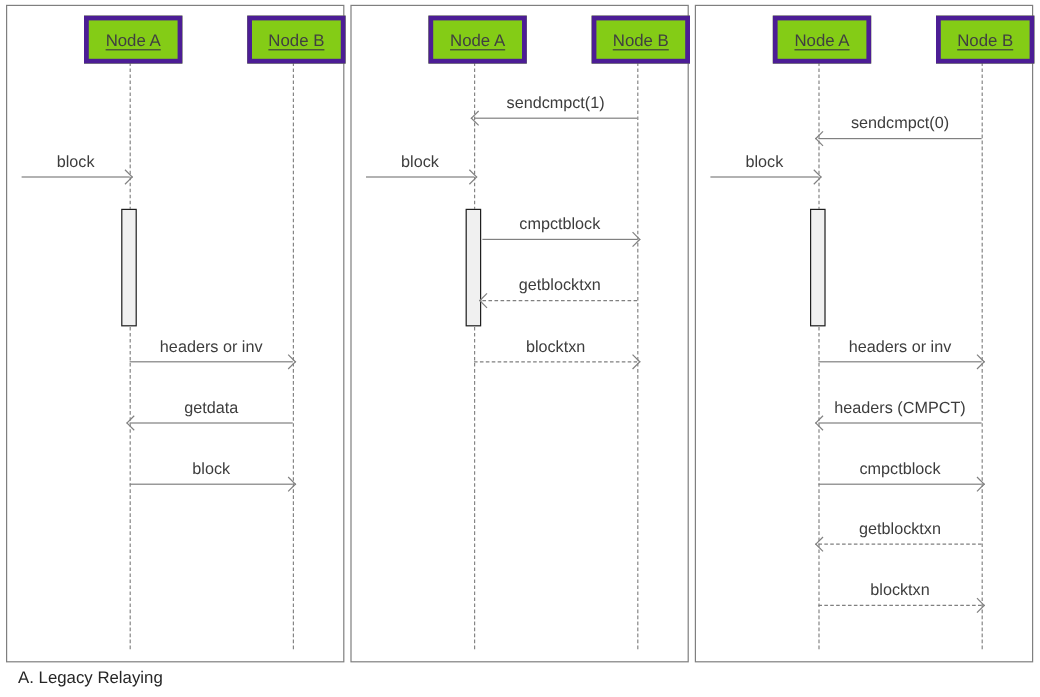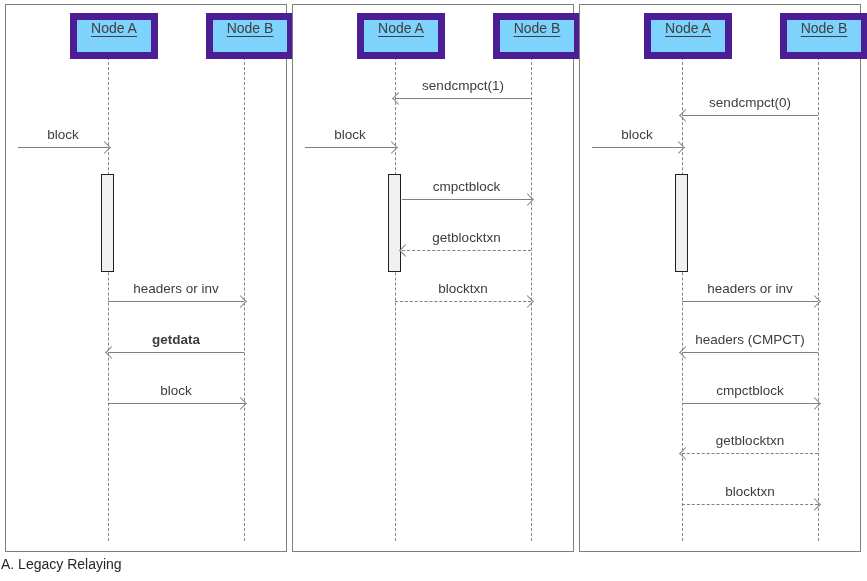--- a/index.html
+++ b/index.html
@@ -1,21 +1,21 @@
 <!DOCTYPE html>
 <html><head>
 <meta charset="utf-8">
 <style>
   html,body{margin:0;padding:0;background:#ffffff;}
   body{width:867px;height:581px;font-family:"Liberation Sans",sans-serif;overflow:hidden;}
   .stage{position:relative;width:867px;height:581px;background:#ffffff;}
   .panel{position:absolute;top:4px;width:280px;height:546px;border:1px solid #7f7f7f;background:#ffffff;}
   .caption{position:absolute;top:556px;font-size:14px;color:#262626;white-space:nowrap;}
-  .node-box{position:absolute;top:8px;width:74px;height:32px;border:7px solid #4c1d95;background:#7dd3fc;
-            display:flex;justify-content:center;}
+  .node-box{position:absolute;top:8px;width:74px;height:32px;border:4px solid #4c1d95;background:#84cc16;
+            display:flex;align-items:center;justify-content:center;}
   .node-box span{font-size:14px;color:#404040;text-decoration:underline;text-underline-offset:3px;white-space:nowrap;}
   .lifeline{position:absolute;top:42px;height:494px;width:0;border-left:1px dashed #858585;}
   .activation{position:absolute;width:11px;height:96px;border:1.5px solid #1f1f1f;background:#f0f0f0;}
   .msg{position:absolute;}
   .msg-label{display:block;text-align:center;font-size:13.5px;color:#3d3d3d;height:19px;line-height:19px;white-space:nowrap;}
   .msg-line{position:relative;height:0;border-top:1.3px solid #808080;margin-top:3px;}
   .msg-line.dashed{border-top-style:dashed;}
   .head{position:absolute;width:8px;height:8px;border-top:1.3px solid #808080;border-right:1.3px solid #808080;top:-5px;}
   .head.right{right:-1px;transform:rotate(45deg);}
   .head.left{left:-1px;transform:rotate(-135deg);}
@@ -39,21 +39,21 @@
         <div class="msg-line">
           <span class="head right"></span>
         </div>
       </div>
       <div class="msg" style="left: 102px; top: 274px; width: 136px;">
         <div class="msg-label">headers or inv</div>
         <div class="msg-line">
           <span class="head right"></span>
         </div>
       </div>
-      <div class="msg" style="left: 102px; top: 325px; width: 136px; font-weight: bold;">
+      <div class="msg" style="left: 102px; top: 325px; width: 136px;">
         <div class="msg-label">getdata</div>
         <div class="msg-line">
           <span class="head left"></span>
         </div>
       </div>
       <div class="msg" style="left: 102px; top: 376px; width: 136px;">
         <div class="msg-label">block</div>
         <div class="msg-line">
           <span class="head right"></span>
         </div>
@@ -146,14 +146,14 @@
           <span class="head left"></span>
         </div>
       </div>
       <div class="msg" style="left: 102px; top: 477px; width: 136px;">
         <div class="msg-label">blocktxn</div>
         <div class="msg-line dashed">
           <span class="head right"></span>
         </div>
       </div>
     </section>
-  <div class="caption" style="left:1px;">A. Legacy Relaying</div>
+  <div class="caption" style="left:15px;">A. Legacy Relaying</div>
 </div>
 
 </body></html>

